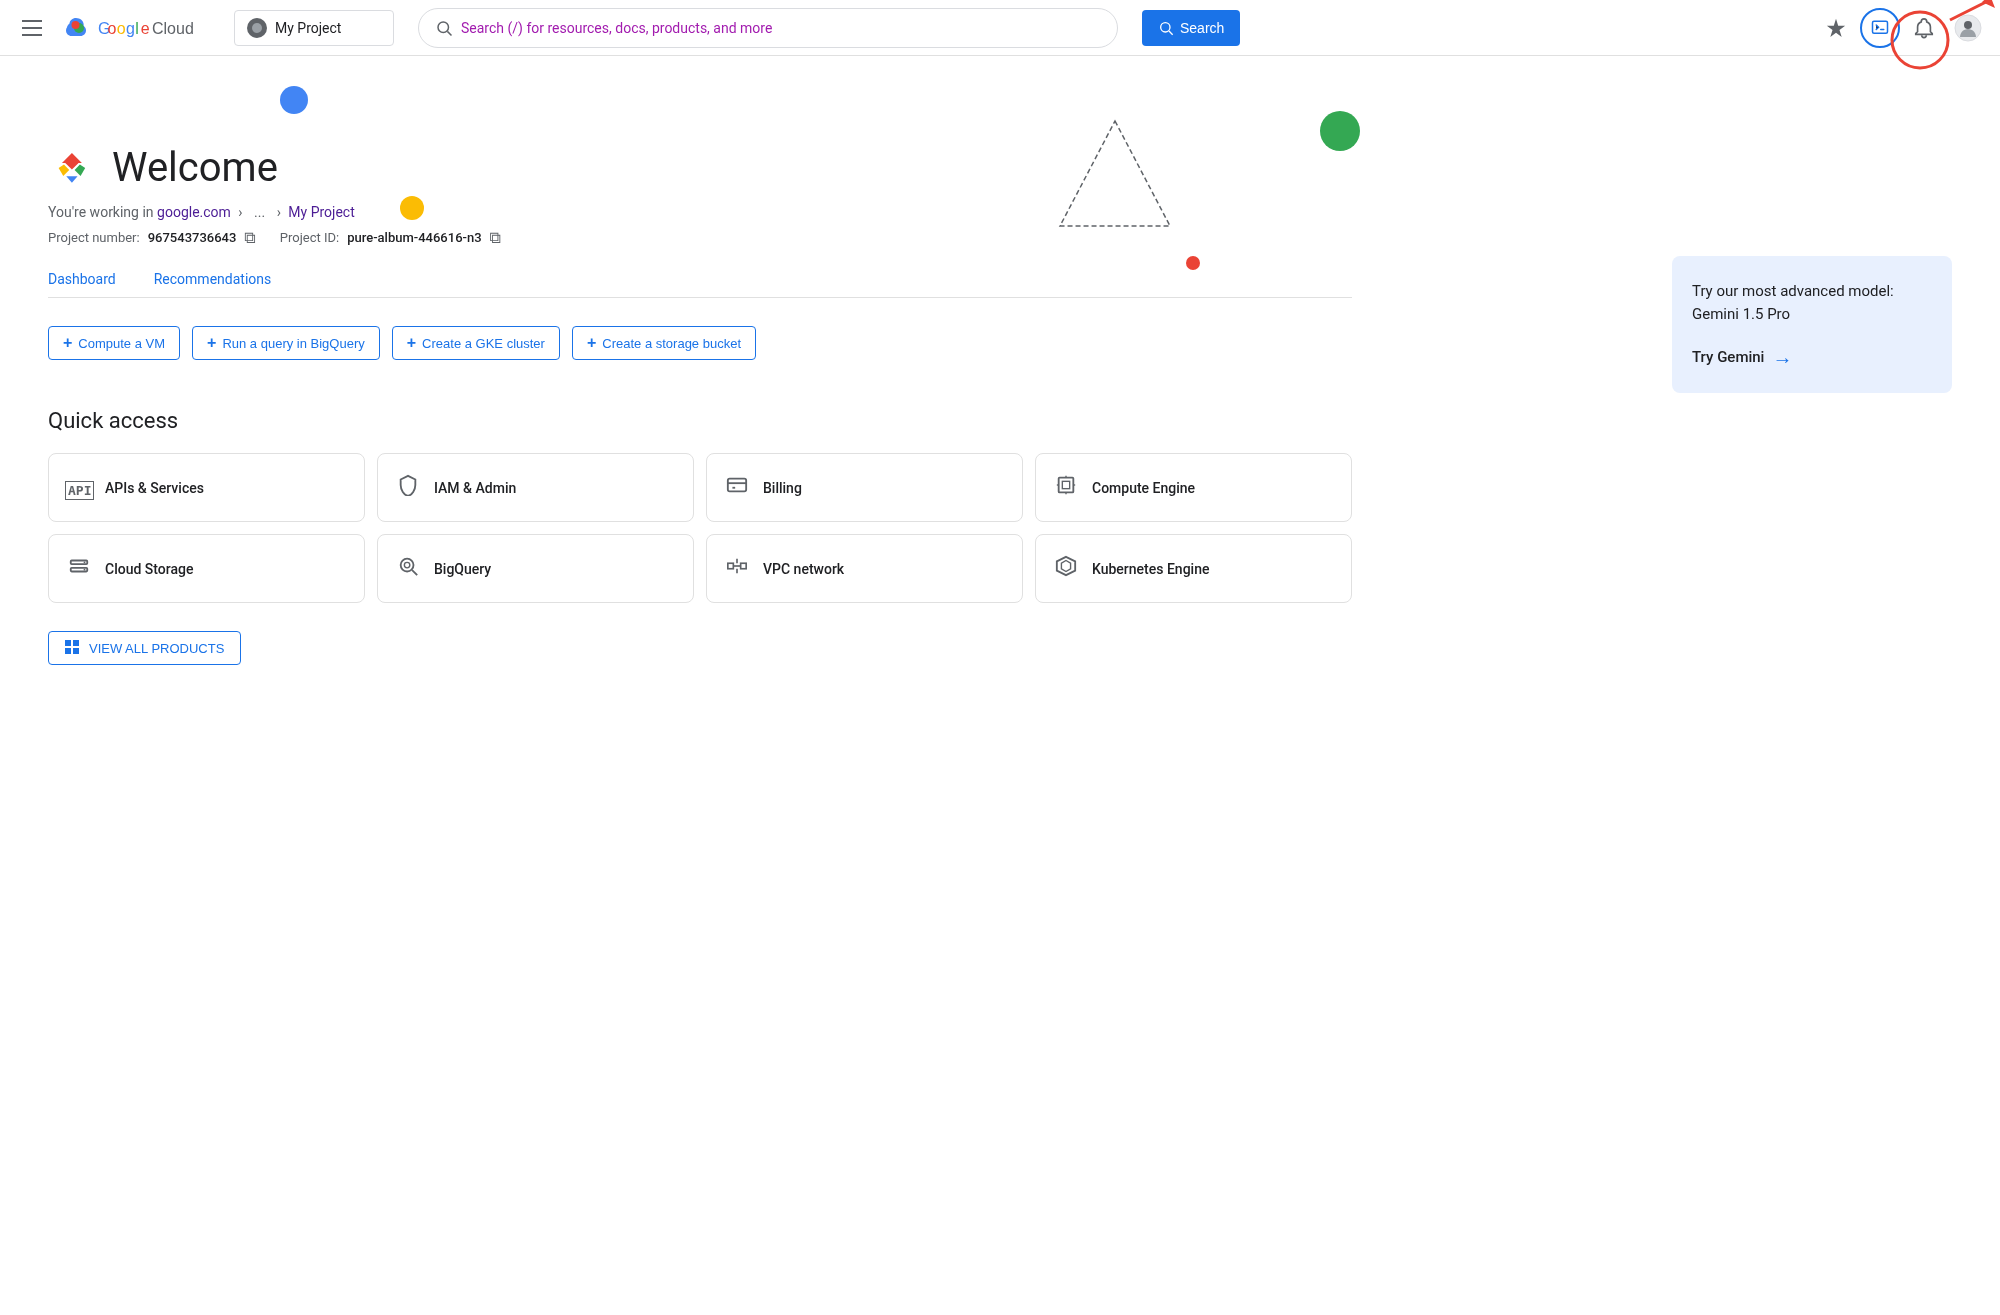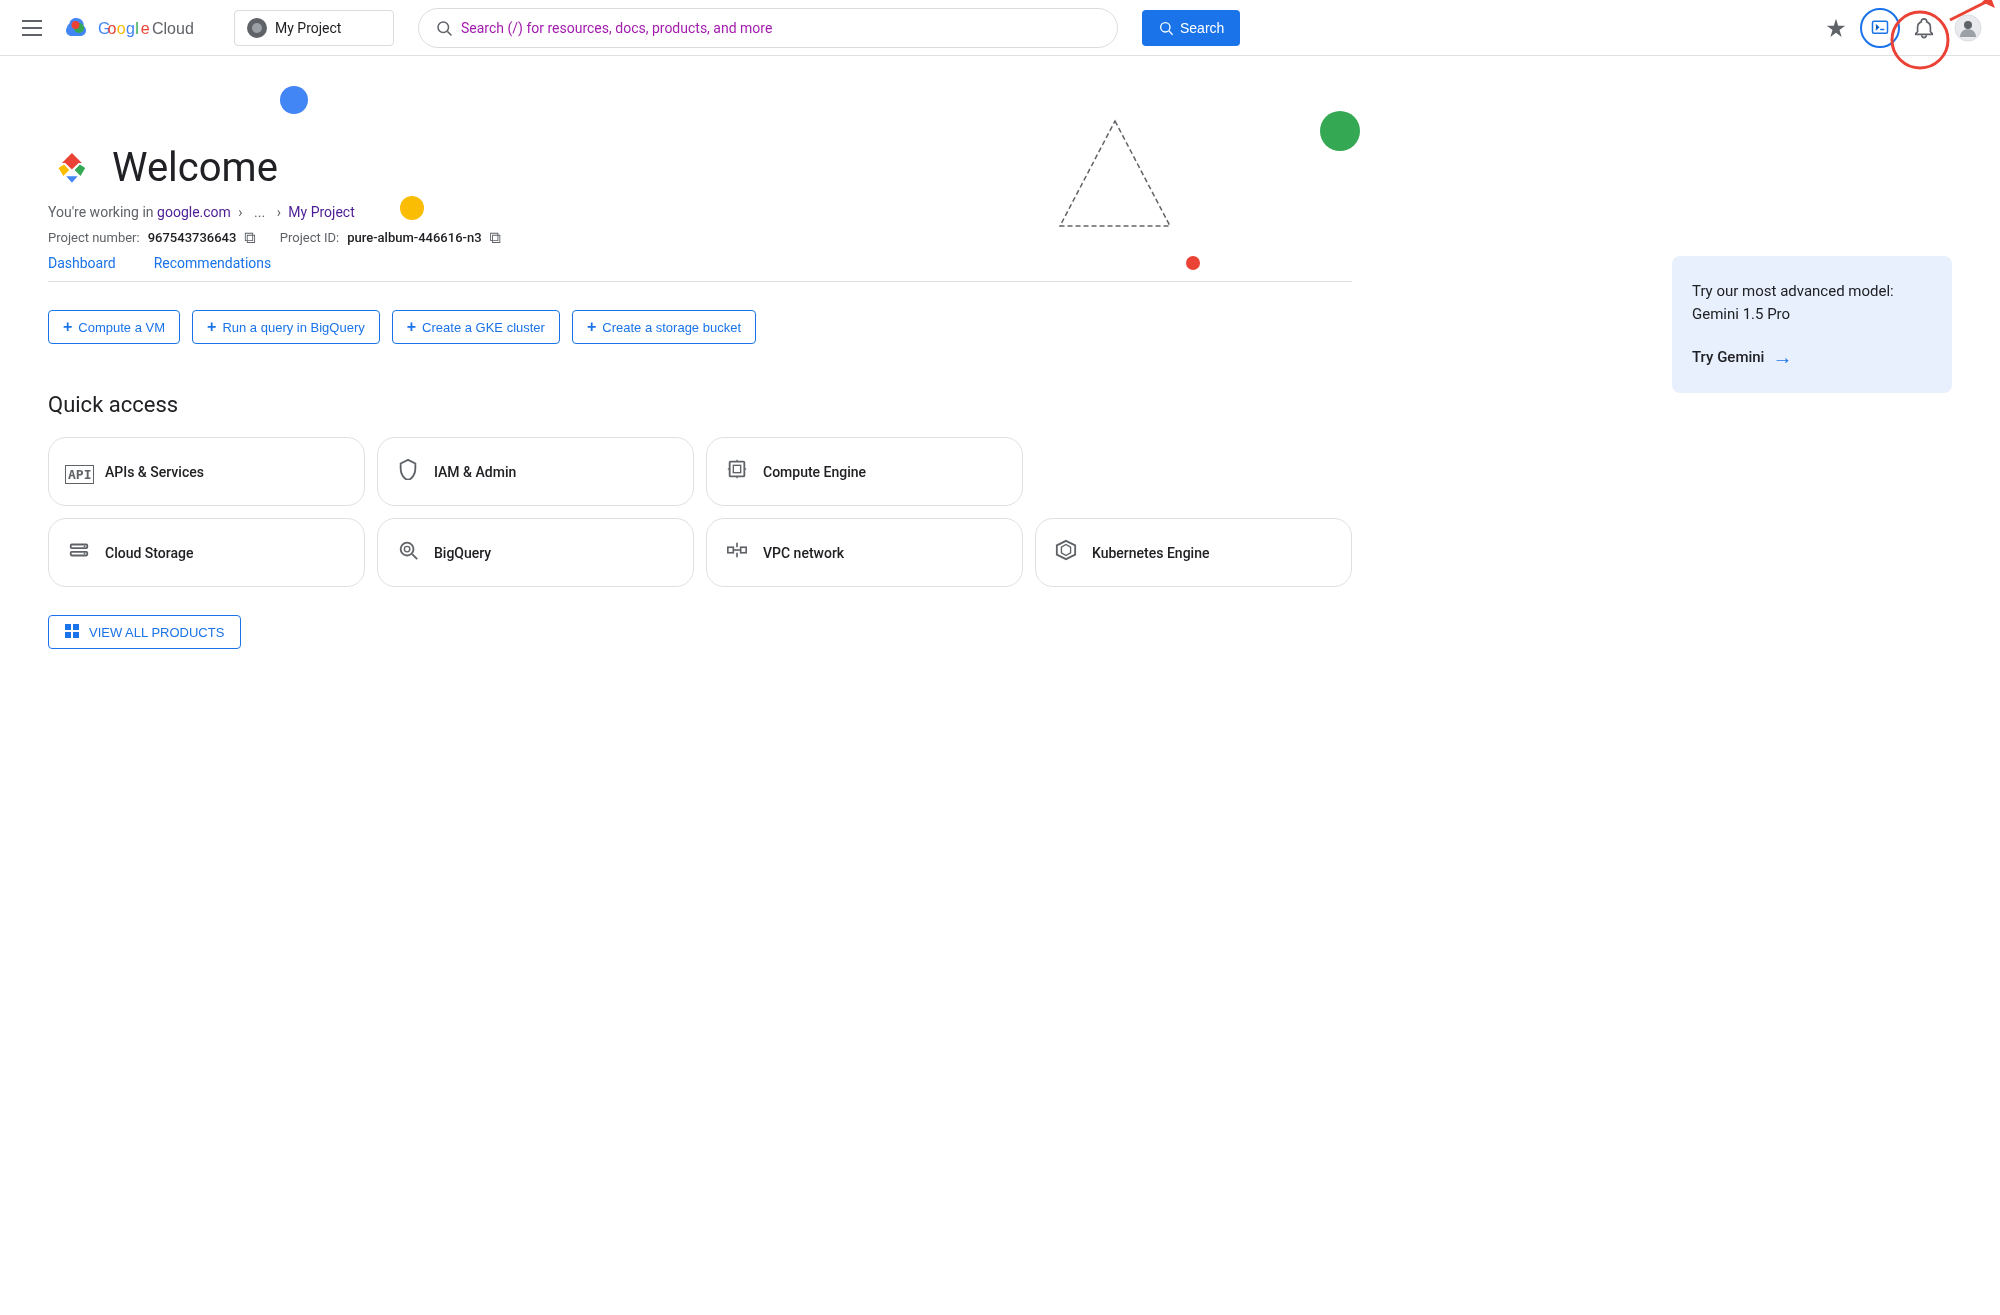--- a/index.html
+++ b/index.html
@@ -50,21 +50,21 @@
       padding: 40px 48px; max-width: 1400px; position: relative;
     }
 
     .welcome-section { display: flex; align-items: flex-start; gap: 16px; margin-bottom: 12px; }
     .welcome-title { font-size: 40px; font-weight: 400; color: #202124; line-height: 1.2; }
 
     .working-in { margin: 12px 0 8px 0; font-size: 14px; color: #5f6368; }
     .working-in a { color: #4c1d95; text-decoration: none; }
     .breadcrumb-sep { color: #5f6368; margin: 0 4px; }
 
-    .project-meta { display: flex; align-items: center; gap: 24px; margin-bottom: 0; font-size: 13px; color: #5f6368; }
+    .project-meta { display: flex; align-items: center; gap: 24px; margin-bottom: 16px; font-size: 13px; color: #5f6368; }
     .project-meta-item { display: flex; align-items: center; gap: 8px; }
     .project-meta-item strong { color: #202124; font-weight: 500; }
     .copy-btn { cursor: pointer; color: #5f6368; font-size: 16px; }
 
     .tabs { display: flex; gap: 14px; border-bottom: 1px solid #e0e0e0; margin-bottom: 28px; }
     .tab {
       padding: 8px 0; margin-right: 24px; font-size: 14px; cursor: pointer;
       color: #1a73e8; border-bottom: 2px solid transparent; text-decoration: none;
     }
 
@@ -75,21 +75,21 @@
       border: 1px solid #1a73e8; border-radius: 4px; padding: 7px 14px;
       color: #1a73e8; cursor: pointer; font-size: 13px; background: #fff;
     }
     .action-btn-plus { font-weight: bold; font-size: 16px; }
 
     
     .section-title { font-size: 22px; font-weight: 400; color: #202124; margin-bottom: 20px; }
 
     .cards-grid { display: grid; grid-template-columns: repeat(4, 1fr); gap: 12px; margin-bottom: 12px; }
     .card {
-      border: 1px solid #e0e0e0; border-radius: 18px; padding: 20px 16px;
+      border: 1px solid #e0e0e0; border-radius: 8px; padding: 20px 16px;
       display: flex; align-items: center; gap: 12px; cursor: pointer;
       font-size: 14px; font-weight: 500; color: #202124; background: #fff;
     }
     .card-icon { font-size: 20px; width: 28px; text-align: center; flex-shrink: 0; }
 
     
     .view-all-btn {
       display: inline-flex; align-items: center; gap: 8px;
       border: 1px solid #1a73e8; border-radius: 4px; padding: 8px 16px;
       color: #1a73e8; cursor: pointer; font-size: 13px; font-weight: 500;
@@ -325,20 +325,28 @@
             <span>APIs &amp; Services</span>
           </div>
           <div class="card">
             <div class="card-icon"><svg width="22" height="22" viewBox="0 0 24 24">
                 <path d="M12 2L4 6v6c0 5.5 3.5 10.7 8 12 4.5-1.3 8-6.5 8-12V6z" fill="none" stroke="#5f6368" stroke-width="2"></path>
               </svg></div>
             <span>IAM &amp; Admin</span>
           </div>
           <div class="card">
             <div class="card-icon"><svg width="22" height="22" viewBox="0 0 24 24">
+                <rect x="2" y="5" width="20" height="14" rx="2" fill="none" stroke="#5f6368" stroke-width="2"></rect>
+                <line x1="2" y1="10" x2="22" y2="10" stroke="#5f6368" stroke-width="2"></line>
+                <line x1="7" y1="15" x2="10" y2="15" stroke="#5f6368" stroke-width="2"></line>
+              </svg></div>
+            <span>Billing</span>
+          </div>
+          <div class="card">
+            <div class="card-icon"><svg width="22" height="22" viewBox="0 0 24 24">
                 <rect x="4" y="4" width="16" height="16" rx="1" fill="none" stroke="#5f6368" stroke-width="2"></rect>
                 <rect x="8" y="8" width="8" height="8" fill="none" stroke="#5f6368" stroke-width="1.5"></rect>
                 <line x1="12" y1="4" x2="12" y2="2" stroke="#5f6368" stroke-width="1.5"></line>
                 <line x1="12" y1="22" x2="12" y2="20" stroke="#5f6368" stroke-width="1.5"></line>
                 <line x1="4" y1="12" x2="2" y2="12" stroke="#5f6368" stroke-width="1.5"></line>
                 <line x1="22" y1="12" x2="20" y2="12" stroke="#5f6368" stroke-width="1.5"></line>
               </svg></div>
             <span>Compute Engine</span>
           </div>
         </div>

